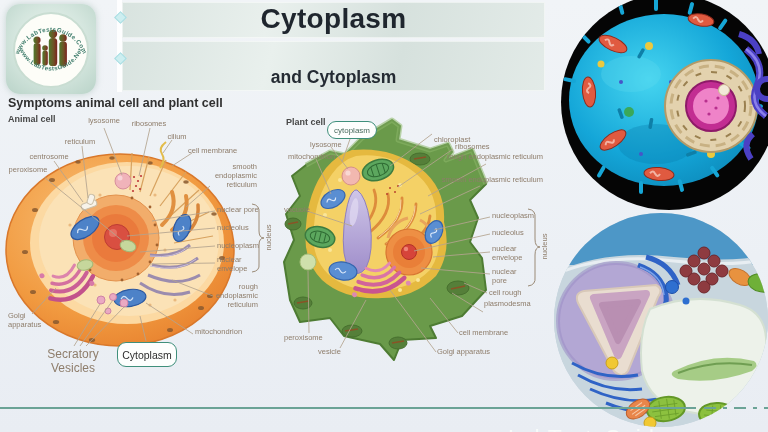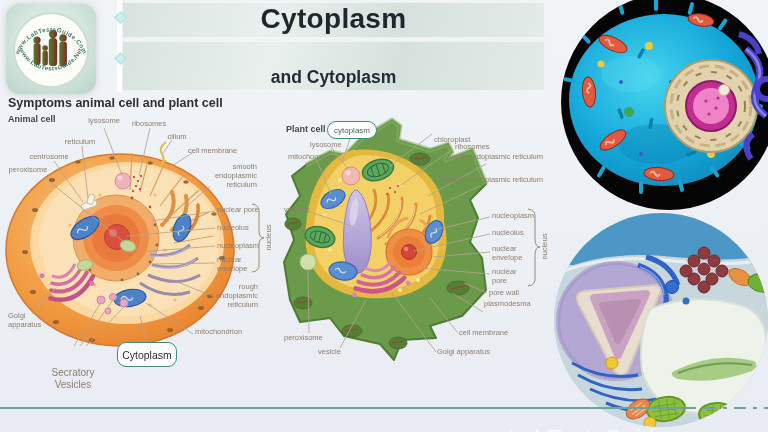--- a/index.html
+++ b/index.html
@@ -84,21 +84,21 @@
       <textPath href="#arcTop" startOffset="50%" text-anchor="middle">www.LabTestsGuide.Com</textPath>
     </text>
     <text font-size="6.2" fill="#3f7d6c" font-weight="700" letter-spacing=".4">
       <textPath href="#arcBot" startOffset="50%" text-anchor="middle">www.LabTestsGuide.Net</textPath>
     </text>
   </svg>
 </div>
 
 <div class="sect">Symptoms animal cell and plant cell</div>
 <div class="subhead" style="left:8px;top:114px;">Animal cell</div>
-<div class="subhead" style="left:286px;top:124px;">Plant cell</div>
+<div class="subhead" style="left:286px;top:117px;">Plant cell</div>
 
 <svg id="cells-svg" width="768" height="432" viewBox="0 0 768 432">
   <defs>
     <radialGradient id="ashell" cx="40%" cy="35%" r="75%">
       <stop offset="0" stop-color="#f9c178"></stop>
         <stop offset=".65" stop-color="#f19a40"></stop>
         <stop offset="1" stop-color="#e67e2c"></stop>
     </radialGradient>
     <linearGradient id="vgrad" x1="0" y1="0" x2="0" y2="1">
       <stop offset="0" stop-color="#cfc6e8"></stop>
@@ -406,37 +406,37 @@
 <div class="lbl" style="left:188px;top:147px;width:60px;">cell membrane</div>
 <div class="lbl" style="left:205px;top:163px;width:52px;text-align:right;">smooth endoplasmic reticulum</div>
 <div class="lbl" style="left:217px;top:206px;width:44px;">nuclear pore</div>
 <div class="lbl" style="left:217px;top:224px;width:44px;">nucleolus</div>
 <div class="lbl" style="left:217px;top:242px;width:46px;">nucleoplasm</div>
 <div class="lbl" style="left:217px;top:256px;width:38px;">nuclear envelope</div>
 <div class="vert" style="left:248px;top:233px;">nucleus</div>
 <div class="lbl" style="left:206px;top:283px;width:52px;text-align:right;">rough endoplasmic reticulum</div>
 <div class="lbl" style="left:8px;top:312px;width:42px;">Golgi apparatus</div>
 <div class="lbl" style="left:195px;top:328px;width:58px;">mitochondrion</div>
-<div class="lbl" style="left:47px;top:347px;width:52px;text-align:center;font-size:10px;margin-top:20px;">Secratory Vesicles</div>
+<div class="lbl" style="left:47px;top:347px;width:52px;text-align:center;font-size:12px;">Secratory Vesicles</div>
 <div class="cytobox" style="left:117px;top:342px;width:58px;height:23px;font-size:10.5px;">Cytoplasm</div>
 
 <div class="cytobox" style="left:327px;top:121px;width:48px;height:16px;font-size:8px;color:#4a6b5f;">cytoplasm</div>
 <div class="lbl" style="left:434px;top:136px;width:50px;">chloroplast</div>
 <div class="lbl" style="left:310px;top:141px;width:42px;">lysosome</div>
 <div class="lbl" style="left:455px;top:143px;width:44px;">ribosomes</div>
 <div class="lbl" style="left:288px;top:153px;width:58px;">mitochondrion</div>
 <div class="lbl" style="left:443px;top:153px;width:100px;text-align:right;">rough endoplasmic reticulum</div>
 <div class="lbl" style="left:438px;top:176px;width:105px;text-align:right;">smooth endoplasmic reticulum</div>
 <div class="lbl" style="left:284px;top:206px;width:40px;">vacuole</div>
 <div class="lbl" style="left:492px;top:212px;width:48px;">nucleoplasm</div>
 <div class="lbl" style="left:492px;top:229px;width:44px;">nucleolus</div>
 <div class="lbl" style="left:492px;top:245px;width:40px;">nuclear envelope</div>
 <div class="lbl" style="left:492px;top:268px;width:36px;">nuclear pore</div>
 <div class="vert" style="left:524px;top:242px;">nucleus</div>
-<div class="lbl" style="left:489px;top:289px;width:40px;">pore wall</div>
+<div class="lbl" style="left:489px;top:289px;width:40px;">cell rough</div>
 <div class="lbl" style="left:484px;top:300px;width:58px;">plasmodesma</div>
 <div class="lbl" style="left:459px;top:329px;width:60px;">cell membrane</div>
 <div class="lbl" style="left:437px;top:348px;width:64px;">Golgi apparatus</div>
 <div class="lbl" style="left:318px;top:348px;width:36px;">vesicle</div>
 <div class="lbl" style="left:284px;top:334px;width:52px;">peroxisome</div>
 
 <div class="photo" id="photo-top">
   <svg width="216" height="216" viewBox="0 0 216 216">
     <defs>
       <radialGradient id="cyang" cx="42%" cy="38%" r="75%">

